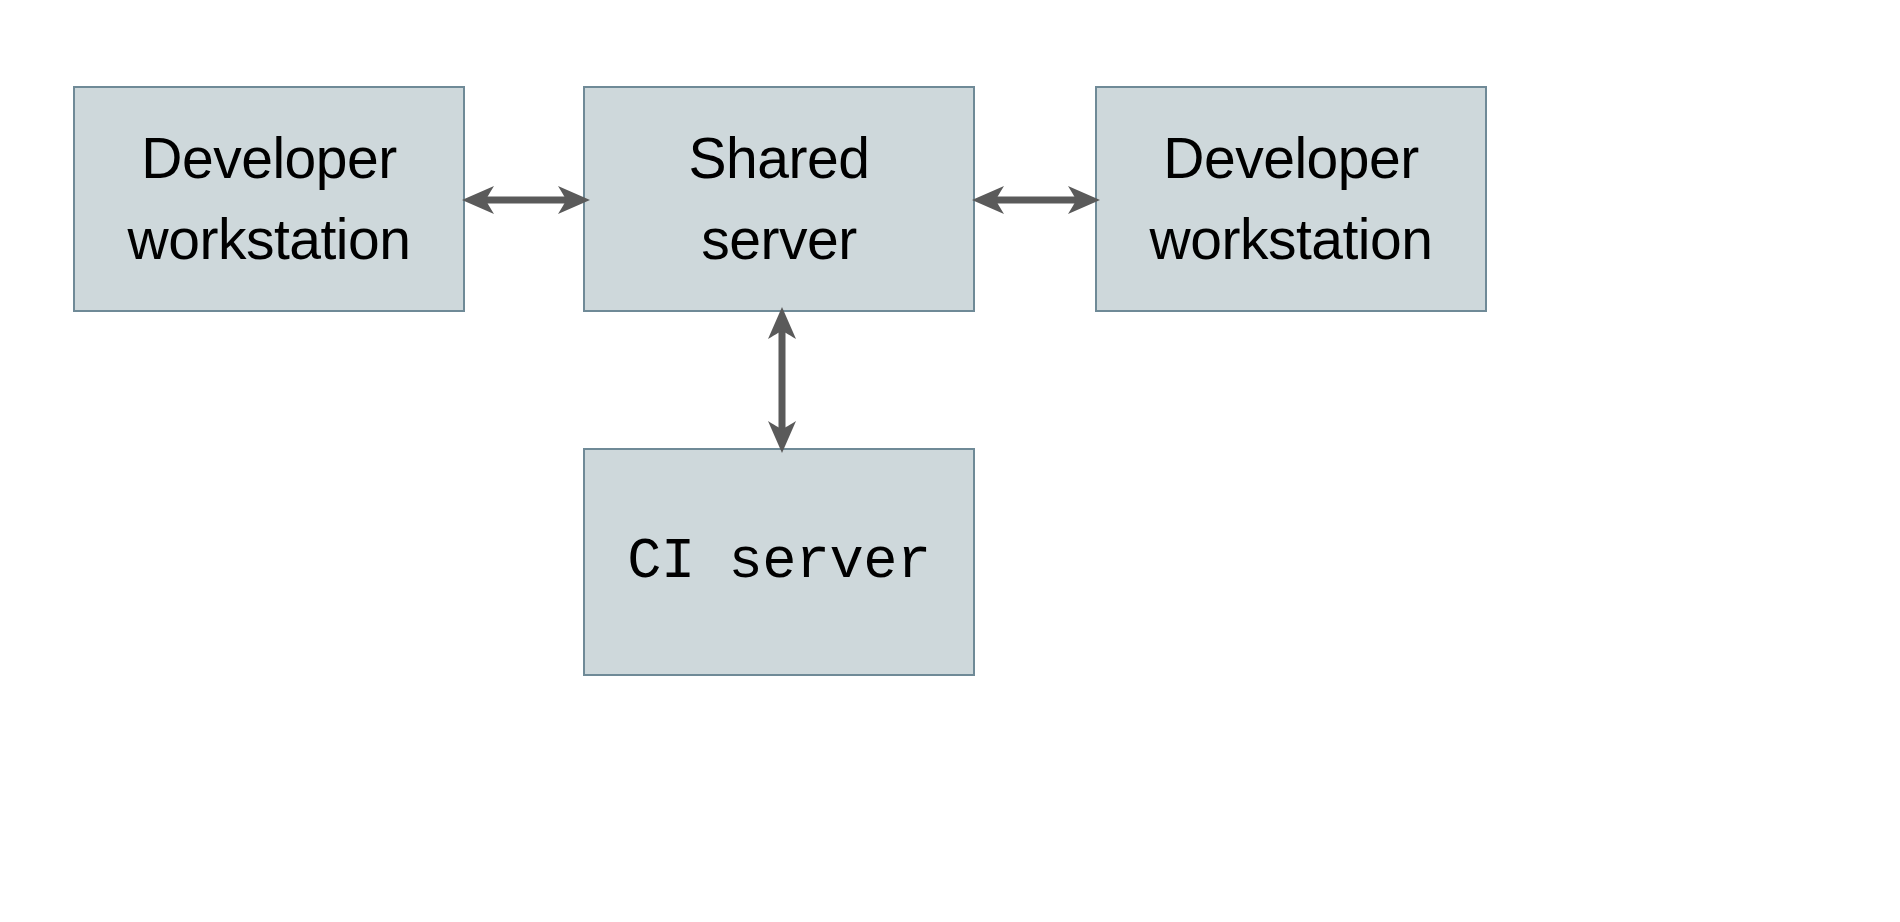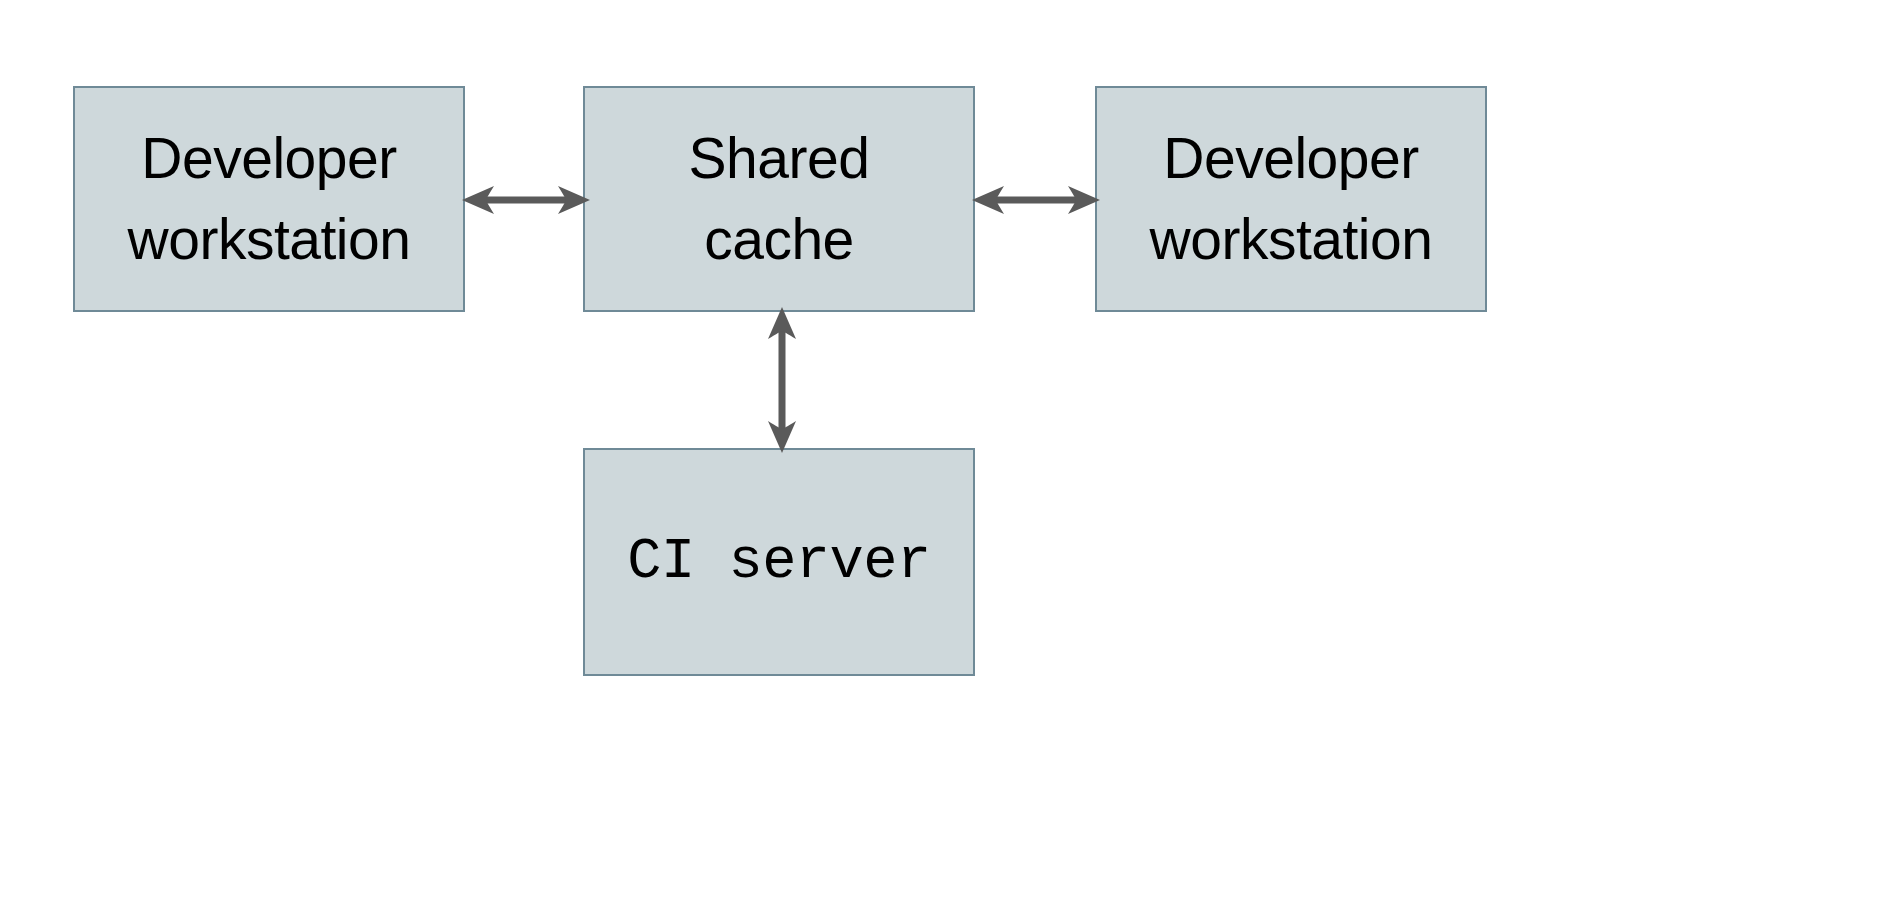--- a/index.html
+++ b/index.html
@@ -91,21 +91,21 @@
 
 <div id="diagram">
 
   <div class="node" id="node-dev-left">
     <span class="node-label">Developer
 workstation</span>
   </div>
 
   <div class="node" id="node-shared-cache">
     <span class="node-label">Shared
-cache</span>
+server</span>
   </div>
 
   <div class="node" id="node-dev-right">
     <span class="node-label">Developer
 workstation</span>
   </div>
 
   <div class="node" id="node-ci-server">
     <span class="node-label">CI server</span>
   </div>

